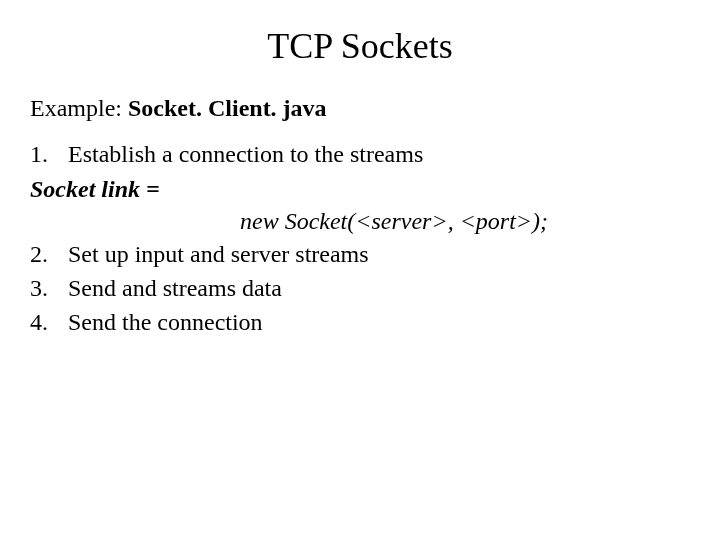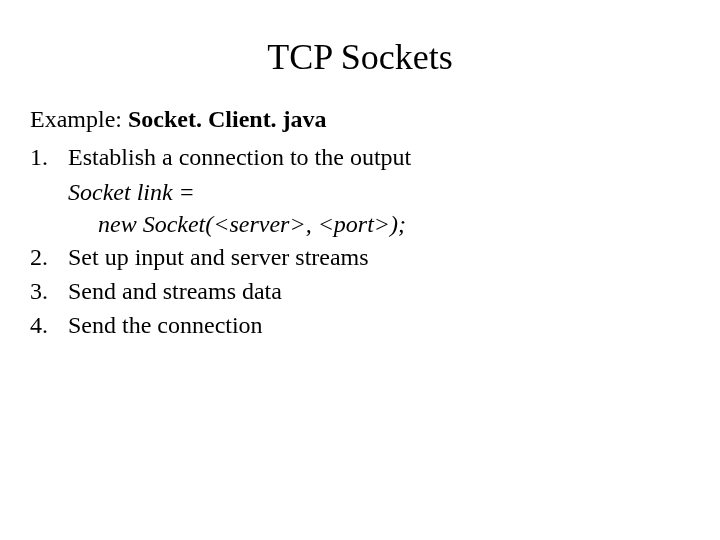--- a/index.html
+++ b/index.html
@@ -13,28 +13,28 @@
       background: #ffffff;
       font-family: "Times New Roman", Times, serif;
       color: #000000;
       padding: 20px 30px;
     }
     .title {
       font-size: 36px;
       font-weight: normal;
       text-align: center;
       margin-bottom: 25px;
-      margin-top: 16px;
+      margin-top: 5px;
     }
     .content {
       font-size: 24px;
       line-height: 1.35;
     }
     .example-line {
-      margin-bottom: 6px;
+      margin-bottom: 14px;
     }
     .bold {
       font-weight: bold;
     }
     .italic {
       font-style: italic;
     }
     .list {
       list-style: none;
     }
@@ -42,44 +42,45 @@
       display: flex;
       margin-bottom: 2px;
     }
     .list-num {
       min-width: 38px;
     }
     .list-text {
       flex: 1;
     }
     .code-indent1 {
-      margin-left: 38px;
+      font-weight: bold;
     }
     .code-indent2 {
       margin-left: 68px;
+      text-align: center;
     }
   </style>
 </head>
 <body>
 
 <h1 class="title">TCP Sockets</h1>
 
 <div class="content">
 
   <div class="example-line">
     <span>Example:</span>
     <span class="bold">Socket. Client. java</span>
   </div>
 
 
   <div class="list">
 
     <div class="list-item">
       <span class="list-num">1.</span>
-      <span class="list-text">Establish a connection to the output</span>
+      <span class="list-text">Establish a connection to the streams</span>
     </div>
     <div class="italic code-indent1">Socket link =</div>
     <div class="italic code-indent2">new Socket(&lt;server&gt;, &lt;port&gt;);</div>
 
     <div class="list-item">
       <span class="list-num">2.</span>
       <span class="list-text">Set up input and server streams</span>
     </div>
 
     <div class="list-item">

